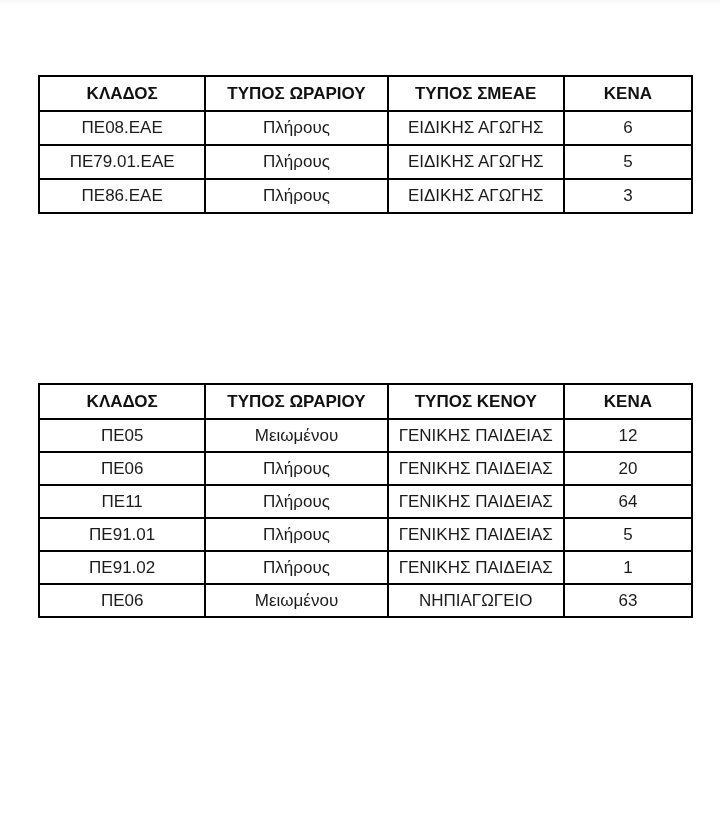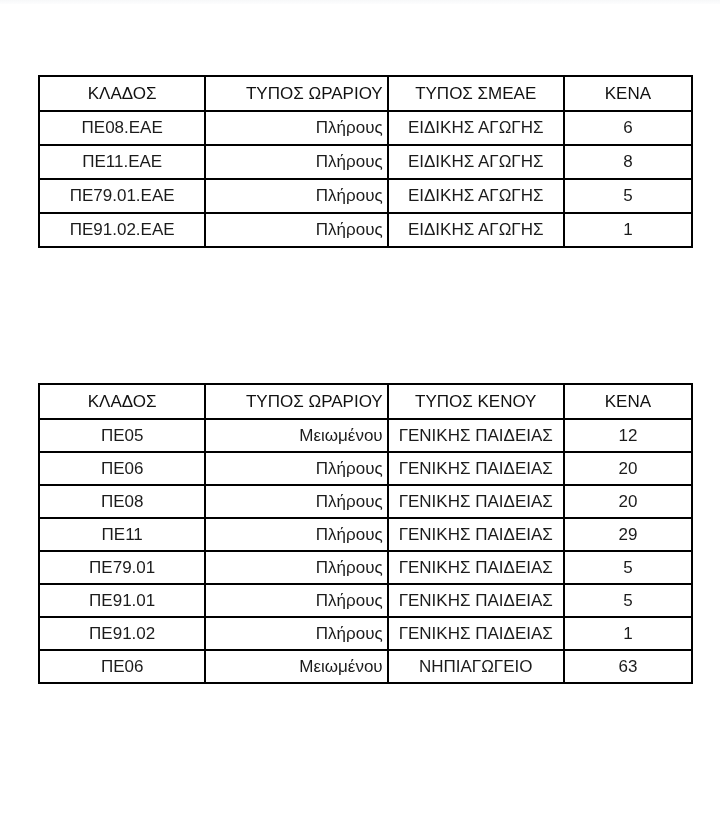--- a/index.html
+++ b/index.html
@@ -36,27 +36,27 @@
     border: 2px solid #000000;
     text-align: center;
     vertical-align: middle;
     padding: 0 4px;
     overflow: hidden;
     white-space: nowrap;
   }
   .doc-table th {
     height: 33px;
     font-size: 17px;
-    font-weight: normal;
+    font-weight: bold;
     color: #111111;
   }
   .t1 td { height: 32px; font-size: 17px; border-radius: 17px; }
   .t2 td { height: 31px; font-size: 17px; }
   .doc-table th:nth-child(1), .doc-table td:nth-child(1) { width: 25.5%; }
-  .doc-table th:nth-child(2), .doc-table td:nth-child(2) { width: 28.1%; text-align: right; }
+  .doc-table th:nth-child(2), .doc-table td:nth-child(2) { width: 28.1%; }
   .doc-table th:nth-child(3), .doc-table td:nth-child(3) { width: 27.1%; }
   .doc-table th:nth-child(4), .doc-table td:nth-child(4) { width: 19.3%; }
 </style>
 </head>
 <body>
 
 <div class="page">
   <div class="top-strip"></div>
   <table class="doc-table t1">
       <thead>
@@ -68,36 +68,30 @@
         </tr>
       </thead>
       <tbody>
         <tr>
           <td>ΠΕ08.ΕΑΕ</td>
           <td>Πλήρους</td>
           <td>ΕΙΔΙΚΗΣ ΑΓΩΓΗΣ</td>
           <td>6</td>
         </tr>
         <tr>
-          <td>ΠΕ11.ΕΑΕ</td>
-          <td>Πλήρους</td>
-          <td>ΕΙΔΙΚΗΣ ΑΓΩΓΗΣ</td>
-          <td>8</td>
-        </tr>
-        <tr>
           <td>ΠΕ79.01.ΕΑΕ</td>
           <td>Πλήρους</td>
           <td>ΕΙΔΙΚΗΣ ΑΓΩΓΗΣ</td>
           <td>5</td>
         </tr>
         <tr>
-          <td>ΠΕ91.02.ΕΑΕ</td>
+          <td>ΠΕ86.ΕΑΕ</td>
           <td>Πλήρους</td>
           <td>ΕΙΔΙΚΗΣ ΑΓΩΓΗΣ</td>
-          <td>1</td>
+          <td>3</td>
         </tr>
       </tbody>
     </table>
   <table class="doc-table t2">
       <thead>
         <tr>
           <th>ΚΛΑΔΟΣ</th>
           <th>ΤΥΠΟΣ ΩΡΑΡΙΟΥ</th>
           <th>ΤΥΠΟΣ ΚΕΝΟΥ</th>
           <th>ΚΕΝΑ</th>
@@ -110,36 +104,24 @@
           <td>ΓΕΝΙΚΗΣ ΠΑΙΔΕΙΑΣ</td>
           <td>12</td>
         </tr>
         <tr>
           <td>ΠΕ06</td>
           <td>Πλήρους</td>
           <td>ΓΕΝΙΚΗΣ ΠΑΙΔΕΙΑΣ</td>
           <td>20</td>
         </tr>
         <tr>
-          <td>ΠΕ08</td>
-          <td>Πλήρους</td>
-          <td>ΓΕΝΙΚΗΣ ΠΑΙΔΕΙΑΣ</td>
-          <td>20</td>
-        </tr>
-        <tr>
           <td>ΠΕ11</td>
           <td>Πλήρους</td>
           <td>ΓΕΝΙΚΗΣ ΠΑΙΔΕΙΑΣ</td>
-          <td>29</td>
-        </tr>
-        <tr>
-          <td>ΠΕ79.01</td>
-          <td>Πλήρους</td>
-          <td>ΓΕΝΙΚΗΣ ΠΑΙΔΕΙΑΣ</td>
-          <td>5</td>
+          <td>64</td>
         </tr>
         <tr>
           <td>ΠΕ91.01</td>
           <td>Πλήρους</td>
           <td>ΓΕΝΙΚΗΣ ΠΑΙΔΕΙΑΣ</td>
           <td>5</td>
         </tr>
         <tr>
           <td>ΠΕ91.02</td>
           <td>Πλήρους</td>

